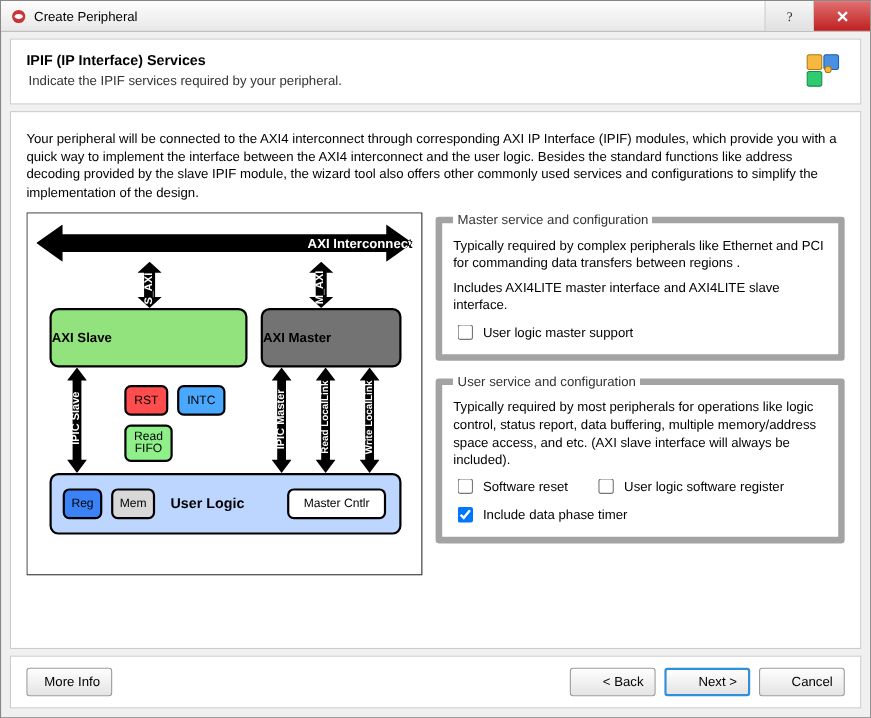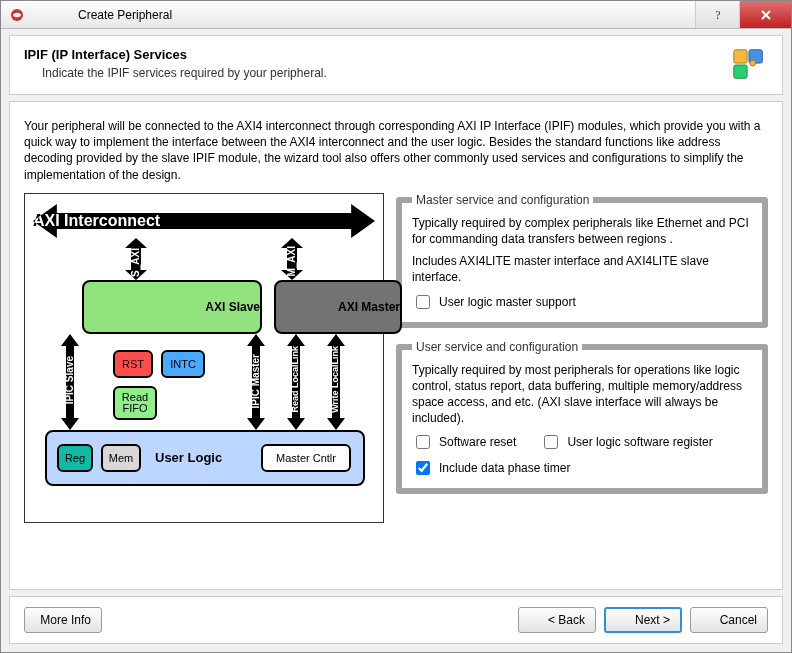--- a/index.html
+++ b/index.html
@@ -1,62 +1,62 @@
 <!DOCTYPE html>
 <html><head>
 <meta charset="utf-8">
 <style>
   * { box-sizing: border-box; }
   html, body { margin: 0; padding: 0; font-family: "Segoe UI", Tahoma, sans-serif; font-size: 12px; color: #000; }
   .window { width: 792px; height: 653px; background: #f0f0f0; display: flex; flex-direction: column; border: 1px solid #888; }
-  .titlebar { height: 28px; background: linear-gradient(#fdfdfd, #e8e8e8); display: flex; align-items: center; padding-left: 8px; border-bottom: 1px solid #bbb; gap: 47px; }
+  .titlebar { height: 28px; background: linear-gradient(#fdfdfd, #e8e8e8); display: flex; align-items: center; padding-left: 8px; border-bottom: 1px solid #bbb; }
   .titlebar .icon { width: 16px; height: 16px; margin-right: 6px; }
   .titlebar .title { flex: 1; }
   .titlebar .winbtns { display: flex; align-items: stretch; height: 100%; }
   .winbtn { width: 44px; display: flex; align-items: center; justify-content: center; border-left: 1px solid #ccc; }
   .winbtn.help { background: linear-gradient(#f6f6f6, #e0e0e0); }
   .winbtn.close { background: linear-gradient(#e07070, #c02020); color: #fff; width: 52px; }
   .header { background: #fff; margin: 6px 8px 0 8px; border: 1px solid #ccc; padding: 10px 14px; display: flex; align-items: flex-start; }
   .header h1 { margin: 1px 0 4px 0; font-size: 13px; font-weight: bold; }
-  .header .subtitle { margin-left: 18px; color: #333; }
+  .header .subtitle { margin-left: 2px; color: #333; }
   .header .puzzle { width: 38px; height: 38px; margin-left: auto; }
   .content { flex: 1; margin: 6px 8px; background: #fff; border: 1px solid #ccc; padding: 16px 14px 10px 14px; display: flex; flex-direction: column; overflow: hidden; }
   .intro { margin-bottom: 10px; line-height: 1.35; }
   .body { display: flex; gap: 12px; flex: 1; overflow: hidden; }
   .diagram { width: 360px; height: 330px; border: 1px solid #333; background: #fff; position: relative; font-family: Tahoma, sans-serif; }
   .rightcol { flex: 1; display: flex; flex-direction: column; gap: 4px; }
   fieldset { border: 6px solid #a3a3a3; border-radius: 3px; margin: 0 0 8px 0; padding: 8px 10px 10px 10px; }
   legend { padding: 0 4px; color: #333; }
   fieldset .desc { margin-bottom: 6px; line-height: 1.35; }
   .chkrow { display: flex; gap: 24px; margin-top: 6px; flex-wrap: wrap; }
   label.chk { display: flex; align-items: center; gap: 6px; }
   .footer { margin: 0 8px 8px 8px; background: #fff; border: 1px solid #ccc; padding: 10px 14px; display: flex; align-items: center; }
   .btn { min-width: 78px; height: 26px; border: 1px solid #9a9a9a; border-radius: 3px; background: linear-gradient(#fefefe, #e4e4e4); display: inline-flex; align-items: center; justify-content: flex-end; cursor: pointer; padding: 0 10px; }
   .btn.default { border: 2px solid #2f8fd8; }
   .footer .spacer { flex: 1; }
   .footer .btn + .btn { margin-left: 8px; }
   
   .d-arrowband { position: absolute; left: 8px; right: 8px; top: 10px; height: 34px; display: flex; align-items: center; }
-  .d-arrowband .lab { position: absolute; left: 0; right: 0; text-align: left; font-weight: bold; font-size: 16px; color: #000; }
+  .d-arrowband .lab { position: absolute; left: 0; right: 0; text-align: right; font-weight: bold; font-size: 12px; color: #000; }
   .d-saxi { position: absolute; left: 100px; top: 44px; width: 22px; height: 42px; }
   .d-maxi { position: absolute; left: 256px; top: 44px; width: 22px; height: 42px; }
   .vlabel { position: absolute; color: #fff; font-size: 10px; font-weight: bold; writing-mode: vertical-rl; transform: rotate(180deg); }
-  .d-box { position: absolute; border: 2px solid #000; border-radius: 8px; display: flex; align-items: center; justify-content: flex-end; font-weight: bold; margin-left: 37px; }
+  .d-box { position: absolute; border: 2px solid #000; border-radius: 8px; display: flex; align-items: center; justify-content: flex-start; font-weight: bold; }
   .d-slave { left: 20px; top: 86px; width: 180px; height: 54px; background: #92e27e; }
   .d-master { left: 212px; top: 86px; width: 128px; height: 54px; background: #737373; }
   .d-ipicslave { position: absolute; left: 36px; top: 140px; width: 18px; height: 96px; }
   .d-ipicmaster { position: absolute; left: 222px; top: 140px; width: 18px; height: 96px; }
   .d-rll { position: absolute; left: 262px; top: 140px; width: 18px; height: 96px; }
   .d-wll { position: absolute; left: 302px; top: 140px; width: 18px; height: 96px; }
   .smallbox { position: absolute; border: 2px solid #000; border-radius: 6px; display: flex; align-items: center; justify-content: center; font-size: 11px; font-weight: normal; text-align: center; }
   .d-rst { left: 88px; top: 156px; width: 40px; height: 28px; background: #ff4c4c; }
   .d-intc { left: 136px; top: 156px; width: 44px; height: 28px; background: #4aa8ff; }
   .d-rfifo { left: 88px; top: 192px; width: 44px; height: 34px; background: #8ff08a; line-height: 1; }
   .d-userlogic { left: 20px; top: 236px; width: 320px; height: 56px; background: #bcd6ff; border: 2px solid #000; border-radius: 8px; position: absolute; }
-  .d-reg { left: 32px; top: 250px; width: 36px; height: 28px; background: #14b8a6; }
+  .d-reg { left: 32px; top: 250px; width: 36px; height: 28px; background: #3b82f6; }
   .d-mem { left: 76px; top: 250px; width: 40px; height: 28px; background: #d8d8d8; }
   .d-ul-label { position: absolute; left: 130px; top: 256px; font-weight: bold; font-size: 13px; }
   .d-mcntlr { left: 236px; top: 250px; width: 90px; height: 28px; background: #fff; }
   input[type=checkbox] { width: 14px; height: 14px; }
 </style>
 </head>
 <body>
 
 <div class="window">
 

